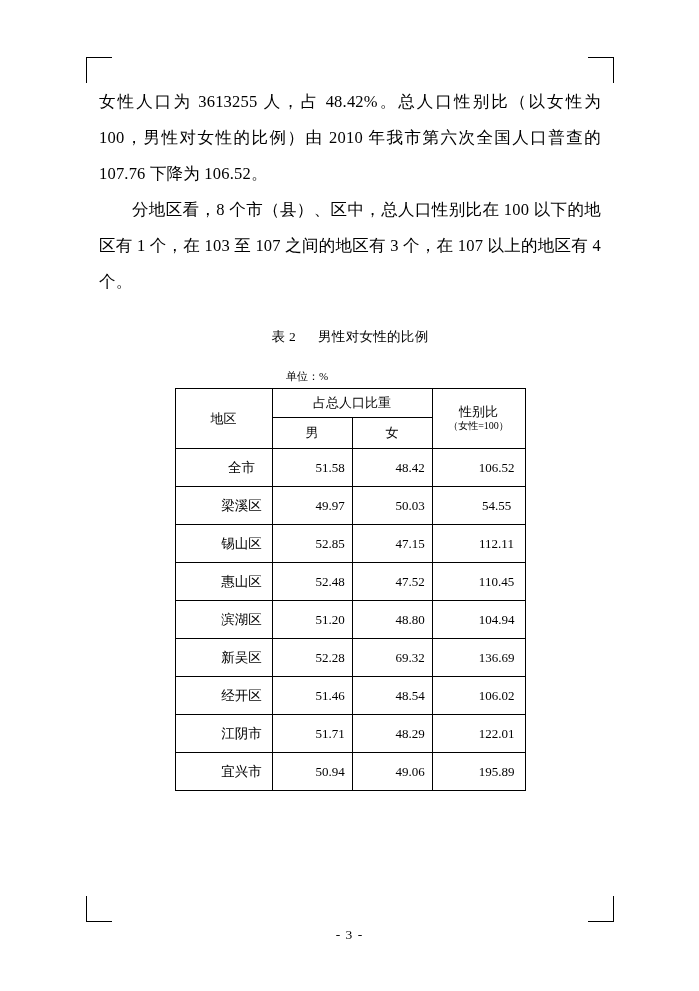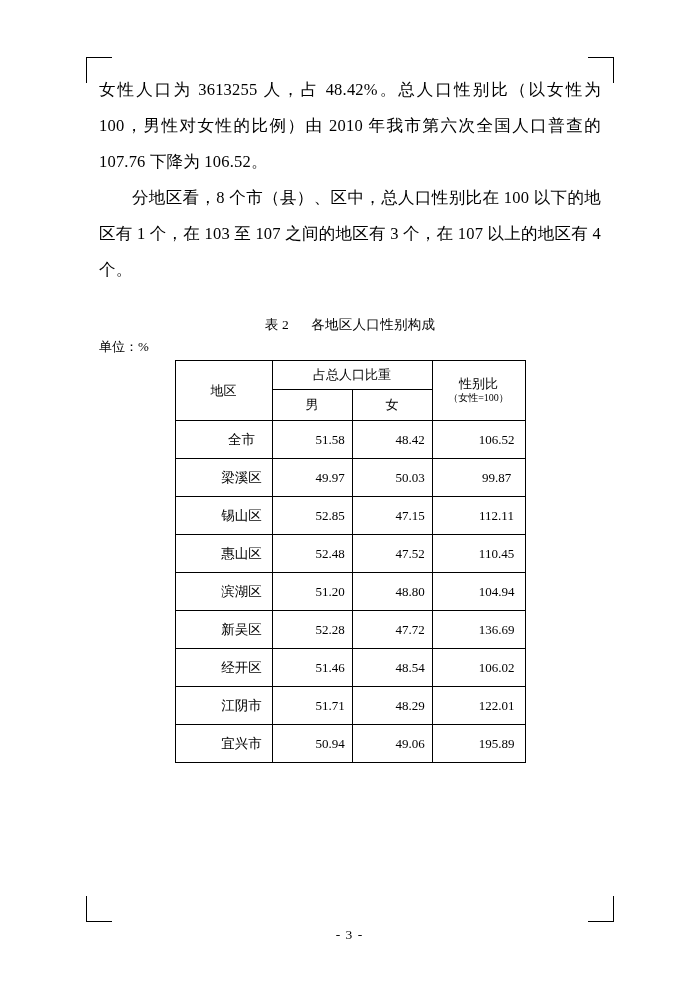--- a/index.html
+++ b/index.html
@@ -47,21 +47,21 @@
   .crop.bl::before { left: 0; bottom: 0; width: 26px; height: 1px; }
   .crop.bl::after  { left: 0; bottom: 0; width: 1px; height: 26px; }
 
   .crop.br { left: 588px; top: 896px; }
   .crop.br::before { right: 0; bottom: 0; width: 26px; height: 1px; }
   .crop.br::after  { right: 0; bottom: 0; width: 1px; height: 26px; }
 
   .content {
     position: absolute;
     left: 99px;
-    top: 72px;
+    top: 84px;
     width: 502px;
   }
 
   p.body-text {
     margin: 0 0 0 0;
     font-size: 16.5px;
     line-height: 36px;
     text-align: justify;
     text-justify: inter-ideograph;
     letter-spacing: 0.2px;
@@ -75,23 +75,23 @@
     text-align: center;
     font-size: 13.5px;
     letter-spacing: 0.3px;
   }
   .table-title .gap {
     display: inline-block;
     width: 22px;
   }
 
   .unit-line {
-    margin-top: 4px;
-    text-align: left;
-    font-size: 13px;
+    margin-top: 23px;
+    text-align: center;
+    font-size: 11px;
     padding-right: 86px;
   }
 
   .tbl-wrap {
     margin-top: 4px;
     display: flex;
     justify-content: center;
   }
 
   table.data {
@@ -156,21 +156,21 @@
   <div class="crop bl"></div>
   <div class="crop br"></div>
 
   <div class="content">
 
     <p class="body-text">女性人口为 3613255 人，占 48.42%。总人口性别比（以女性为 100，男性对女性的比例）由 2010 年我市第六次全国人口普查的 107.76 下降为 106.52。</p>
 
     <p class="body-text indent">分地区看，8 个市（县）、区中，总人口性别比在 100 以下的地区有 1 个，在 103 至 107 之间的地区有 3 个，在 107 以上的地区有 4 个。</p>
 
     <div class="table-title">
-      <span>表 2</span><span class="gap"></span><span>各地区人口性别构成</span>
+      <span>表 2</span><span class="gap"></span><span>男性对女性的比例</span>
     </div>
 
     <div class="unit-line">单位：%</div>
 
     <div class="tbl-wrap">
       <table class="data">
         <thead>
           <tr>
             <th class="region-head" rowspan="2">地区</th>
             <th class="span-head" colspan="2">占总人口比重</th>
@@ -188,21 +188,21 @@
           <tr>
             <td class="region-cell">全市</td>
             <td>51.58</td>
             <td>48.42</td>
             <td>106.52</td>
           </tr>
           <tr>
             <td class="region-cell">梁溪区</td>
             <td>49.97</td>
             <td>50.03</td>
-            <td>99.87</td>
+            <td>54.55</td>
           </tr>
           <tr>
             <td class="region-cell">锡山区</td>
             <td>52.85</td>
             <td>47.15</td>
             <td>112.11</td>
           </tr>
           <tr>
             <td class="region-cell">惠山区</td>
             <td>52.48</td>
@@ -211,21 +211,21 @@
           </tr>
           <tr>
             <td class="region-cell">滨湖区</td>
             <td>51.20</td>
             <td>48.80</td>
             <td>104.94</td>
           </tr>
           <tr>
             <td class="region-cell">新吴区</td>
             <td>52.28</td>
-            <td>47.72</td>
+            <td>69.32</td>
             <td>136.69</td>
           </tr>
           <tr>
             <td class="region-cell">经开区</td>
             <td>51.46</td>
             <td>48.54</td>
             <td>106.02</td>
           </tr>
           <tr>
             <td class="region-cell">江阴市</td>

